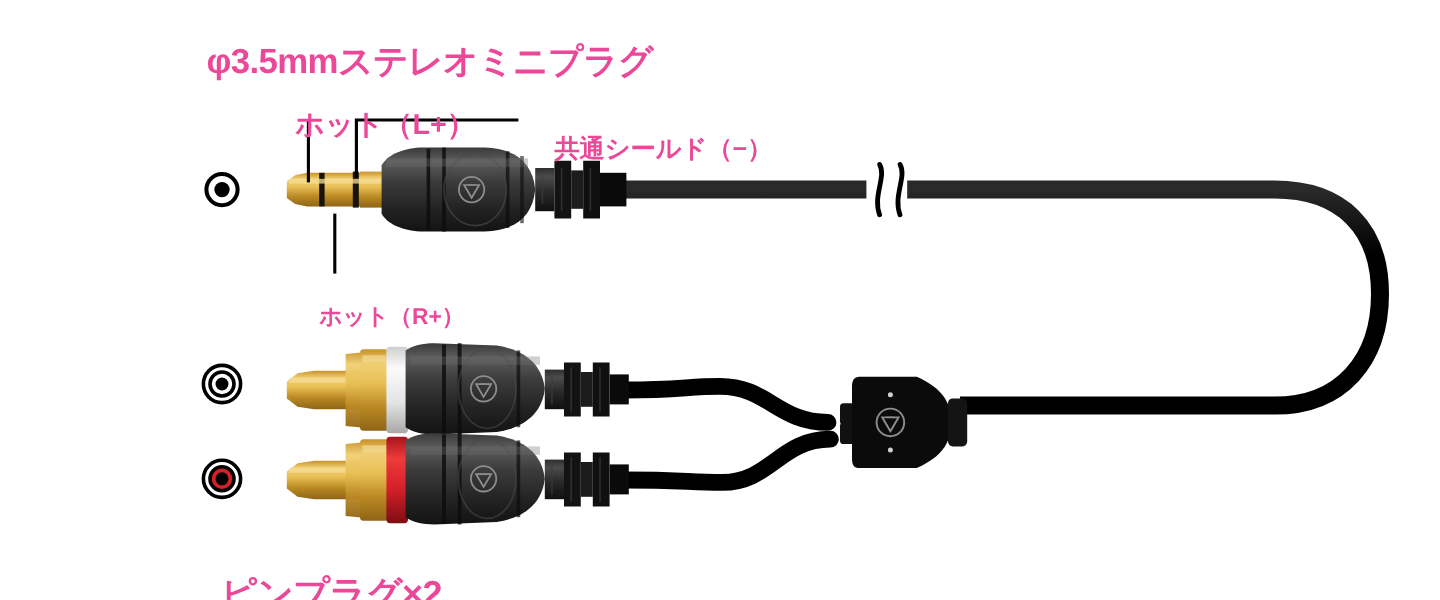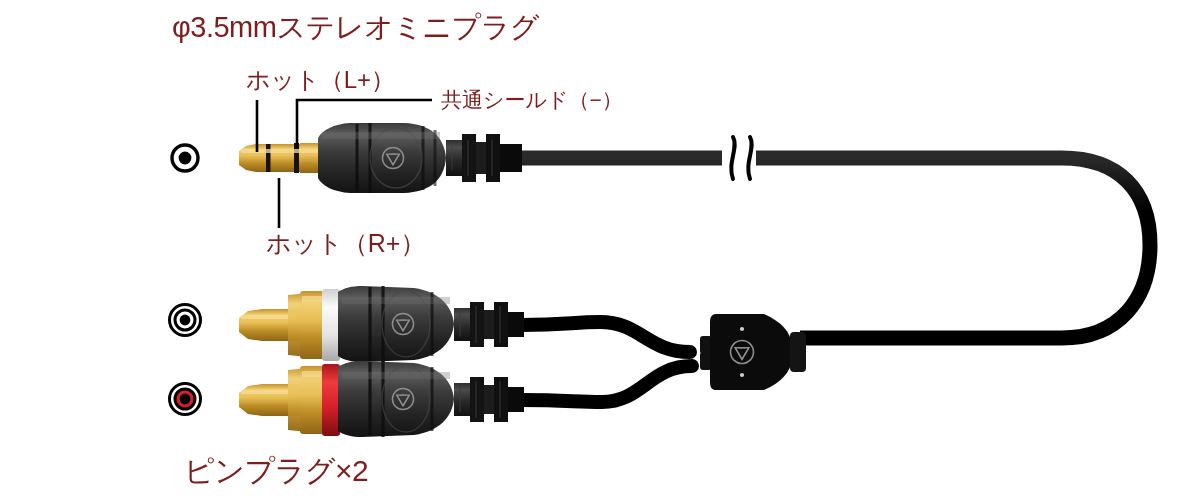--- a/index.html
+++ b/index.html
@@ -7,26 +7,26 @@
   body{
     width:1200px;height:500px;position:relative;overflow:hidden;
     font-family:"Liberation Sans","DejaVu Sans",sans-serif;
     color:#000000;
   }
 
   .diagram{position:absolute;inset:0;}
   .diagram svg{display:block;width:1200px;height:500px;}
 
   
-  .lbl{position:absolute;white-space:nowrap;color:#7f1d1d;font-weight:400;}
+  .lbl{position:absolute;white-space:nowrap;color:#ec4899;font-weight:700;margin-top:24px;}
   .lbl-title   {left:172px; top:8px;  font-size:29px; letter-spacing:-0.5px;}
   .lbl-bottom  {left:184px; top:451px;font-size:30px; letter-spacing:-0.5px;text-align:right;}
   .lbl-hotl    {left:246px; top:64px; font-size:24px;}
-  .lbl-shield  {left:441px; top:86px; font-size:21px;}
-  .lbl-hotr    {left:266px; top:227px;font-size:25px;}
+  .lbl-shield  {left:462px; top:86px; font-size:21px;}
+  .lbl-hotr    {left:266px; top:227px;font-size:19px;}
 </style>
 </head>
 <body>
 
 <div class="diagram">
 <svg viewBox="0 0 1200 500" xmlns="http://www.w3.org/2000/svg">
   <defs>
     <linearGradient id="gGold" x1="0" y1="0" x2="0" y2="1">
       <stop offset="0" stop-color="#c8922a"></stop>
       <stop offset="0.18" stop-color="#f0cf73"></stop>

